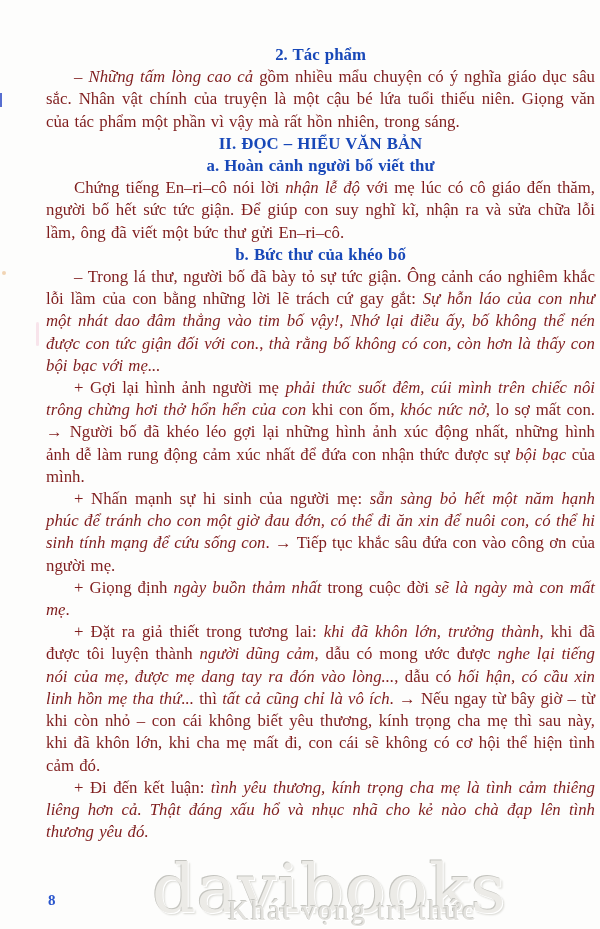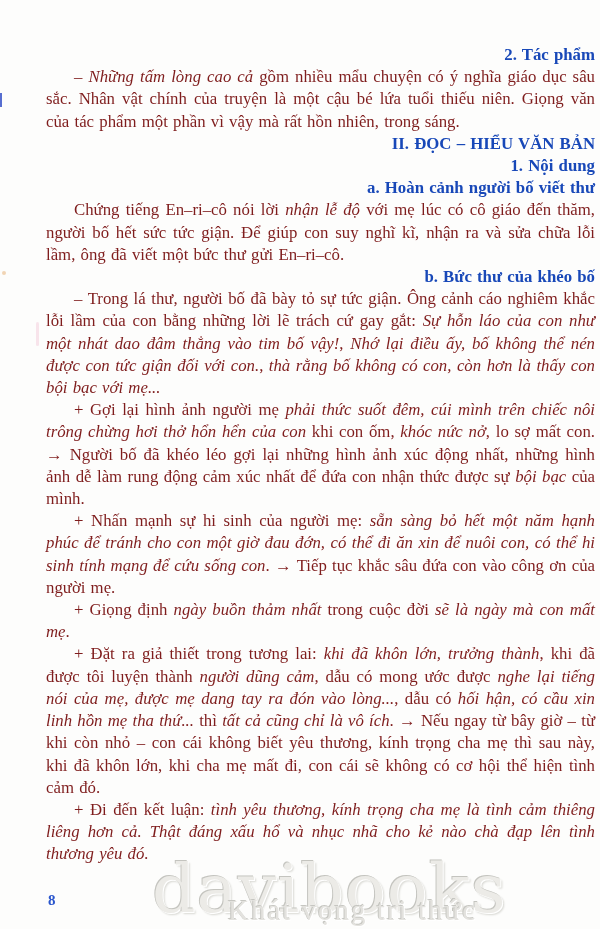--- a/index.html
+++ b/index.html
@@ -20,21 +20,21 @@
   }
   .content p {
     font-size:16.8px;
     line-height:22.2px;
     text-align:justify;
     color:#7f1d1d;
     word-spacing:1px;
   }
   .content p.heading {
     font-weight:bold;
-    text-align:right;
+    text-align:center;
     color:#1848b8;
   }
   .content p.para { text-indent:28px; }
   .it { font-style:italic; }
 
   .page-number {
     position:absolute;
     left:48px; top:892px;
     font-size:15px; font-weight:bold;
     color:#2a56cd;
@@ -92,21 +92,20 @@
 <div class="wm-tagline">Khát vọng tri thức</div>
 
 <div class="tick-blue"></div>
 <div class="speck-1"></div>
 <div class="speck-2"></div>
 
 <div class="content">
     <p class="heading"><span>2. Tác phẩm</span></p>
     <p class="para"><span>– </span><span class="it">Những tấm lòng cao cả</span><span> gồm nhiều mẩu chuyện có ý nghĩa giáo dục sâu sắc. Nhân vật chính của truyện là một cậu bé lứa tuổi thiếu niên. Giọng văn của tác phẩm một phần vì vậy mà rất hồn nhiên, trong sáng.</span></p>
     <p class="heading"><span>II. ĐỌC – HIỂU VĂN BẢN</span></p>
-    <p class="heading"><span>1. Nội dung</span></p>
     <p class="heading"><span>a. Hoàn cảnh người bố viết thư</span></p>
     <p class="para"><span>Chứng tiếng En–ri–cô nói lời </span><span class="it">nhận lễ độ</span><span> với mẹ lúc có cô giáo đến thăm, người bố hết sức tức giận. Để giúp con suy nghĩ kĩ, nhận ra và sửa chữa lỗi lầm, ông đã viết một bức thư gửi En–ri–cô.</span></p>
     <p class="heading"><span>b. Bức thư của khéo bố</span></p>
     <p class="para"><span>– Trong lá thư, người bố đã bày tỏ sự tức giận. Ông cảnh cáo nghiêm khắc lỗi lầm của con bằng những lời lẽ trách cứ gay gắt: </span><span class="it">Sự hỗn láo của con như một nhát dao đâm thẳng vào tim bố vậy!</span><span>, </span><span class="it">Nhớ lại điều ấy, bố không thể nén được con tức giận đối với con.</span><span>, </span><span class="it">thà rằng bố không có con, còn hơn là thấy con bội bạc với mẹ...</span></p>
     <p class="para"><span>+ Gợi lại hình ảnh người mẹ </span><span class="it">phải thức suốt đêm, cúi mình trên chiếc nôi trông chừng hơi thở hổn hển của con</span><span> khi con ốm, </span><span class="it">khóc nức nở</span><span>, lo sợ mất con. → Người bố đã khéo léo gợi lại những hình ảnh xúc động nhất, những hình ảnh dễ làm rung động cảm xúc nhất để đứa con nhận thức được sự </span><span class="it">bội bạc</span><span> của mình.</span></p>
     <p class="para"><span>+ Nhấn mạnh sự hi sinh của người mẹ: </span><span class="it">sẵn sàng bỏ hết một năm hạnh phúc để tránh cho con một giờ đau đớn, có thể đi ăn xin để nuôi con, có thể hi sinh tính mạng để cứu sống con</span><span>. → Tiếp tục khắc sâu đứa con vào công ơn của người mẹ.</span></p>
     <p class="para"><span>+ Giọng định </span><span class="it">ngày buồn thảm nhất</span><span> trong cuộc đời </span><span class="it">sẽ là ngày mà con mất mẹ</span><span>.</span></p>
     <p class="para"><span>+ Đặt ra giả thiết trong tương lai: </span><span class="it">khi đã khôn lớn, trưởng thành</span><span>, khi đã được tôi luyện thành </span><span class="it">người dũng cảm</span><span>, dẫu có mong ước được </span><span class="it">nghe lại tiếng nói của mẹ, được mẹ dang tay ra đón vào lòng...</span><span>, dẫu có </span><span class="it">hối hận, có cầu xin linh hồn mẹ tha thứ...</span><span> thì </span><span class="it">tất cả cũng chỉ là vô ích</span><span>. → Nếu ngay từ bây giờ – từ khi còn nhỏ – con cái không biết yêu thương, kính trọng cha mẹ thì sau này, khi đã khôn lớn, khi cha mẹ mất đi, con cái sẽ không có cơ hội thể hiện tình cảm đó.</span></p>
     <p class="para"><span>+ Đi đến kết luận: </span><span class="it">tình yêu thương, kính trọng cha mẹ là tình cảm thiêng liêng hơn cả. Thật đáng xấu hổ và nhục nhã cho kẻ nào chà đạp lên tình thương yêu đó.</span></p>
   </div>

